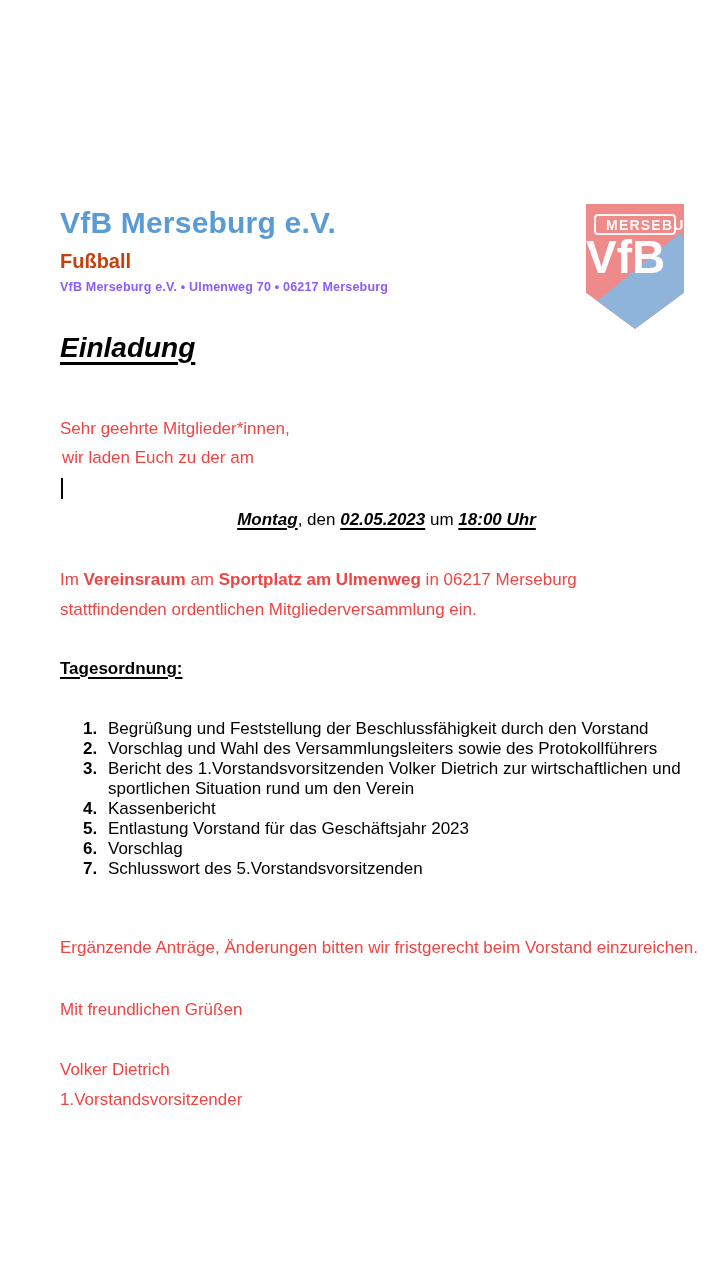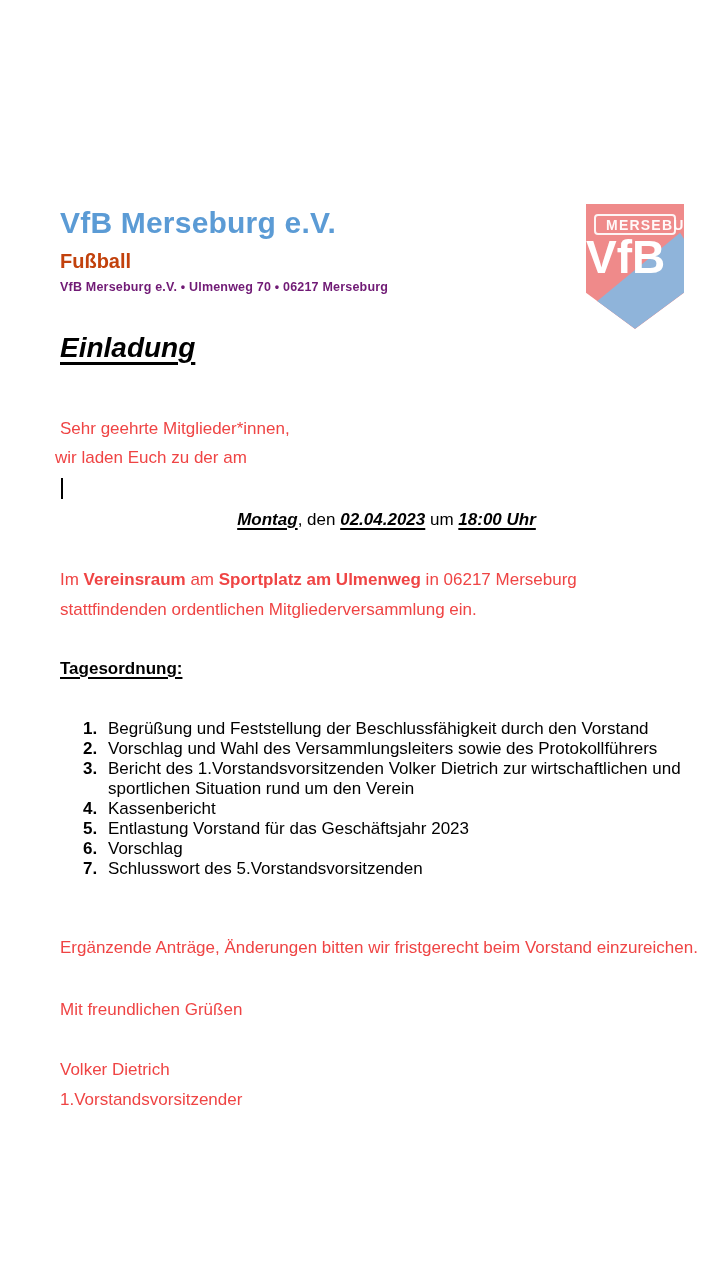--- a/index.html
+++ b/index.html
@@ -4,21 +4,21 @@
 <style>
   html,body{margin:0;padding:0;background:#fff;}
   .page{
     position:relative;width:720px;height:1280px;background:#ffffff;
     font-family:Liberation Sans, sans-serif;color:#000;overflow:hidden;margin-left:38px;
   }
   .abs{position:absolute;}
   
   .brand-title{left:22px;top:206px;font-size:30px;font-weight:bold;color:#5b9bd5;letter-spacing:.2px;}
   .brand-sub{left:22px;top:250px;font-size:20px;font-weight:bold;color:#c2410c;}
-  .brand-address{left:22px;top:280px;font-size:12.5px;font-weight:bold;color:#701a75;letter-spacing:.2px;}
+  .brand-address{left:22px;top:280px;font-size:12.5px;font-weight:bold;color:#8b5cf6;letter-spacing:.2px;}
   
   .crest{left:548px;top:204px;width:98px;height:125px;
     clip-path:polygon(0% 0%,100% 0%,100% 71%,50% 100%,0% 71%);
     background:#ef8a8a;}
   .crest-blue{position:absolute;inset:0;background:#8fb4da;
     clip-path:polygon(96% 23%,100% 28%,100% 71%,50% 100%,11% 78%);}
   .crest-banner{position:absolute;left:8px;right:8px;top:10px;height:21px;
     border:2px solid rgba(255,255,255,.9);border-radius:4px;box-sizing:border-box;
     display:flex;align-items:center;justify-content:center;}
   .crest-banner span{font-size:14px;font-weight:bold;color:rgba(255,255,255,.95);letter-spacing:1.2px;padding-left:44px;}
@@ -52,26 +52,26 @@
     <div class="crest-blue"></div>
     <div class="crest-banner">
       <span>MERSEBURG</span>
     </div>
     <div class="crest-monogram">VfB</div>
   </div>
 
   <div class="abs doc-heading">Einladung</div>
 
   <div class="abs body-line" style="left:22px;top:419px;">Sehr geehrte Mitglieder*innen,</div>
-  <div class="abs body-line" style="left:17px;top:448px;">wir laden Euch zu der am</div>
+  <div class="abs body-line" style="left:24px;top:448px;">wir laden Euch zu der am</div>
 
   <div class="abs caret"></div>
 
   <div class="abs date-line">
-    <span class="du">Montag</span><span>, den </span><span class="du">02.04.2023</span><span> um </span><span class="du">18:00 Uhr</span>
+    <span class="du">Montag</span><span>, den </span><span class="du">02.05.2023</span><span> um </span><span class="du">18:00 Uhr</span>
   </div>
 
   <div class="abs body-line" style="left:22px;top:570px;">
     <span>Im </span><b>Vereinsraum</b><span> am </span><b>Sportplatz am Ulmenweg</b><span> in 06217 Merseburg</span>
   </div>
   <div class="abs body-line" style="left:22px;top:600px;">stattfindenden ordentlichen Mitgliederversammlung ein.</div>
 
   <div class="abs section-heading">Tagesordnung:</div>
 
   <div class="li" style="top:719px;">

